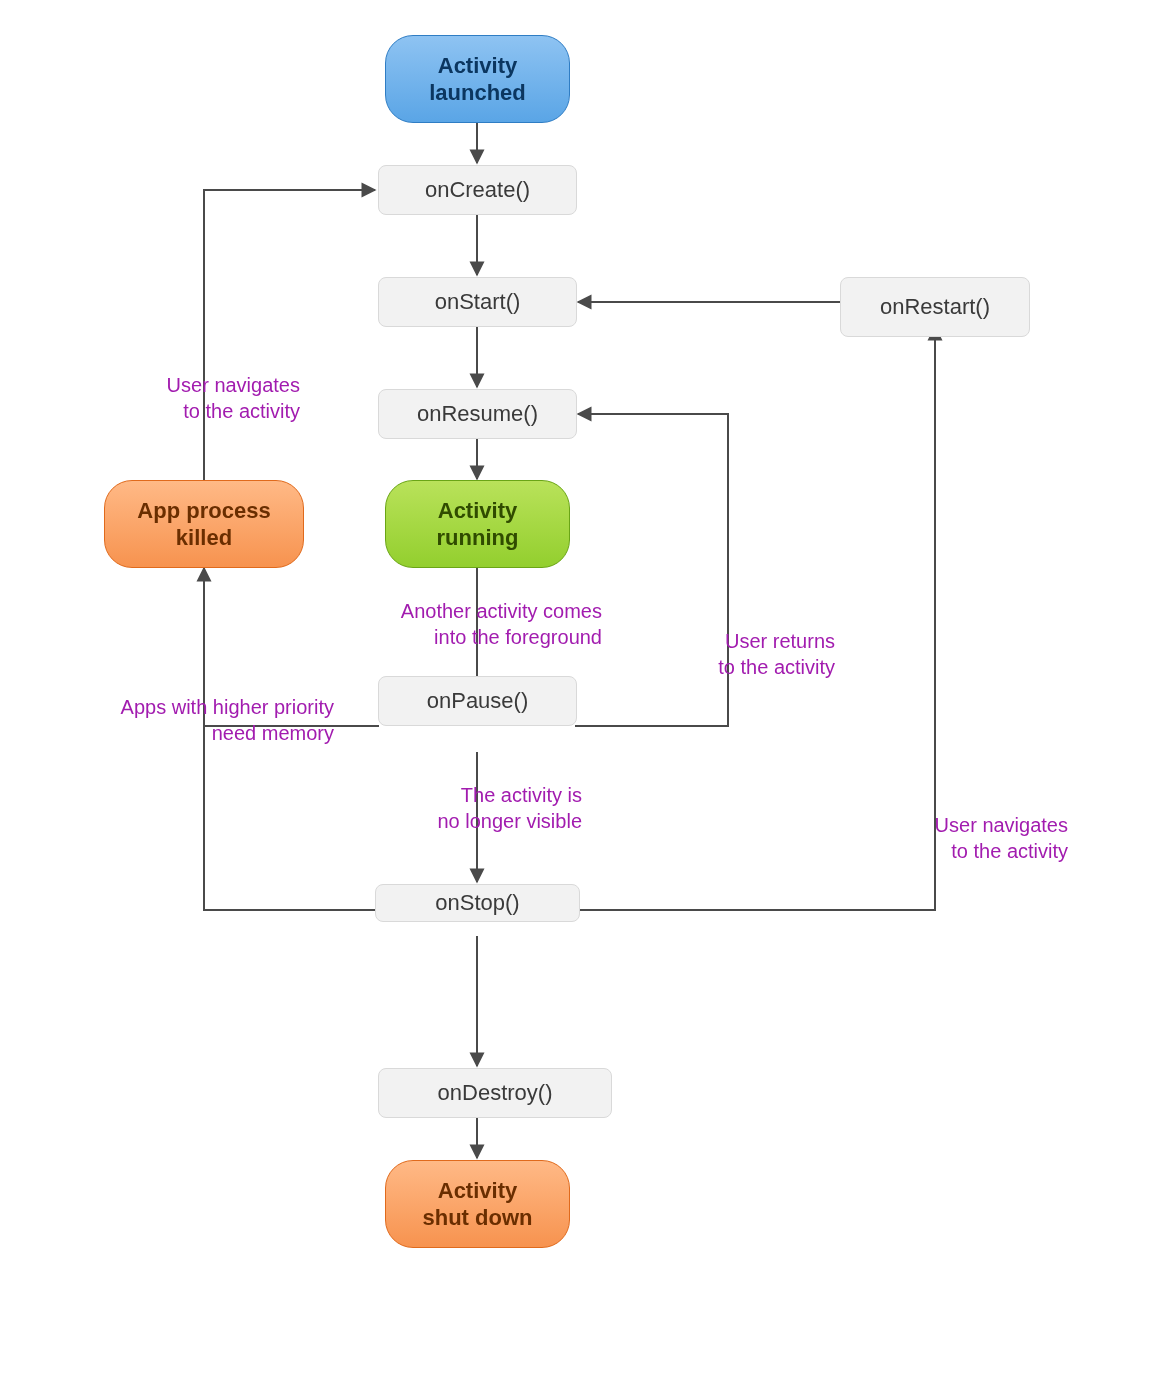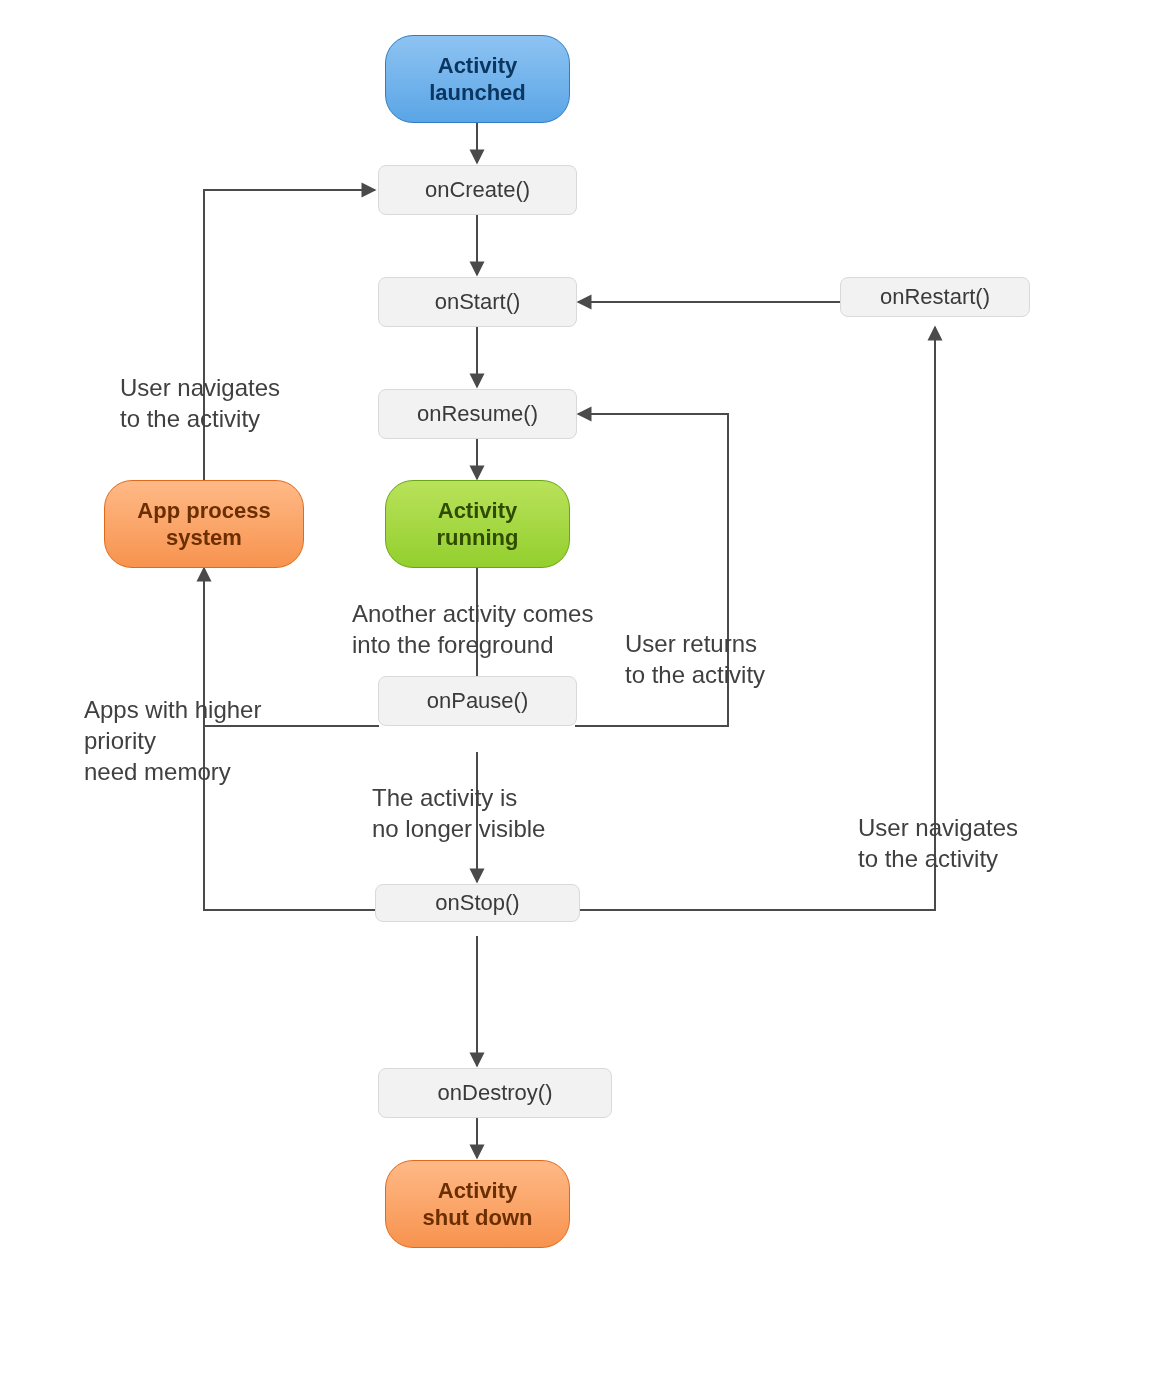--- a/index.html
+++ b/index.html
@@ -3,21 +3,21 @@
 <meta charset="utf-8">
 <style>
   html,body{margin:0;padding:0;background:#fff;font-family:"Helvetica Neue",Helvetica,Arial,sans-serif}
   #stage{position:relative;width:1170px;height:1388px}
   .node{position:absolute;display:flex;align-items:center;justify-content:center;text-align:center;box-sizing:border-box;line-height:1.25}
   .method{background:#f2f2f2;border:1px solid #d9d9d9;border-radius:8px;color:#3a3a3a;font-size:22px}
   .state{border-radius:28px;font-weight:700;font-size:22px;color:#222}
   .state.blue{background:linear-gradient(#8ec3f2,#5aa5e6);border:1px solid #2f7dc4;color:#0b3660}
   .state.green{background:linear-gradient(#b9e25a,#93cf2e);border:1px solid #6aa516;color:#304b00}
   .state.orange{background:linear-gradient(#ffb986,#f7934f);border:1px solid #e06a1c;color:#6a2e00}
-  .edge-label{position:absolute;color:#404040;font-size:24px;text-align:left;line-height:1.3}
+  .edge-label{position:absolute;color:#a21caf;font-size:20px;text-align:right;line-height:1.3}
   svg{position:absolute;left:0;top:0}
   .arrow{stroke:#4a4a4a;stroke-width:2;fill:none}
 </style>
 </head>
 <body>
 
 <div id="stage">
 
   <svg width="1170" height="1388">
     <defs>
@@ -47,33 +47,33 @@
     <path class="arrow" d="M204,480 L204,190 L375,190" marker-end="url(#ah)"></path>
   </svg>
 
   <div class="node state blue" style="left:385px;top:35px;width:185px;height:88px">
     <div><span>Activity</span><br><span>launched</span></div>
   </div>
   <div class="node state green" style="left:385px;top:480px;width:185px;height:88px">
     <div><span>Activity</span><br><span>running</span></div>
   </div>
   <div class="node state orange" style="left:104px;top:480px;width:200px;height:88px">
-    <div><span>App process</span><br><span>system</span></div>
+    <div><span>App process</span><br><span>killed</span></div>
   </div>
   <div class="node state orange" style="left:385px;top:1160px;width:185px;height:88px">
     <div><span>Activity</span><br><span>shut down</span></div>
   </div>
 
   <div class="node method" style="left:378px;top:165px;width:199px;height:50px">onCreate()</div>
   <div class="node method" style="left:378px;top:389px;width:199px;height:50px">onResume()</div>
   <div class="node method" style="left:378px;top:277px;width:199px;height:50px">onStart()</div>
   <div class="node method" style="left:378px;top:676px;width:199px;height:50px">onPause()</div>
   <div class="node method" style="left:375px;top:884px;width:205px;height:38px">onStop()</div>
   <div class="node method" style="left:378px;top:1068px;width:234px;height:50px">onDestroy()</div>
-  <div class="node method" style="left:840px;top:277px;width:190px;height:40px">onRestart()</div>
+  <div class="node method" style="left:840px;top:277px;width:190px;height:60px">onRestart()</div>
 
   <div class="edge-label" style="left:352px;top:598px;width:250px">
     <span>Another activity comes</span><br><span>into the foreground</span>
   </div>
   <div class="edge-label" style="left:372px;top:782px;width:210px">
     <span>The activity is</span><br><span>no longer visible</span>
   </div>
   <div class="edge-label" style="left:625px;top:628px;width:210px">
     <span>User returns</span><br><span>to the activity</span>
   </div>

